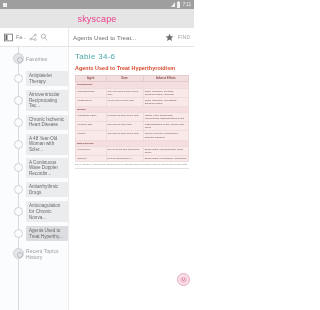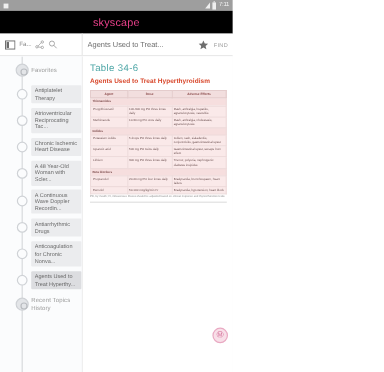--- a/index.html
+++ b/index.html
@@ -26,21 +26,21 @@
     width:3px; height:6px; background:#efefef; position:relative;
   }
   .sb-batt:before{
     content:""; position:absolute; top:-1px; left:1px; width:1px; height:1px;
     background:#efefef;
   }
   .sb-time{ font-size:5px; line-height:1; letter-spacing:-0.2px; }
 
   
   .brandbar{
-    height:19px; background:#000000; display:flex; align-items:center;
+    height:19px; background:#e5e5e5; display:flex; align-items:center;
     justify-content:center;
   }
   .brand{
     font-size:9px; color:#e8408a; letter-spacing:0.2px; font-weight:400;
   }
 
   
   .toolbar{
     height:19px; display:flex; align-items:center; background:#ffffff;
     border-bottom:1px solid #e4e4e4;

